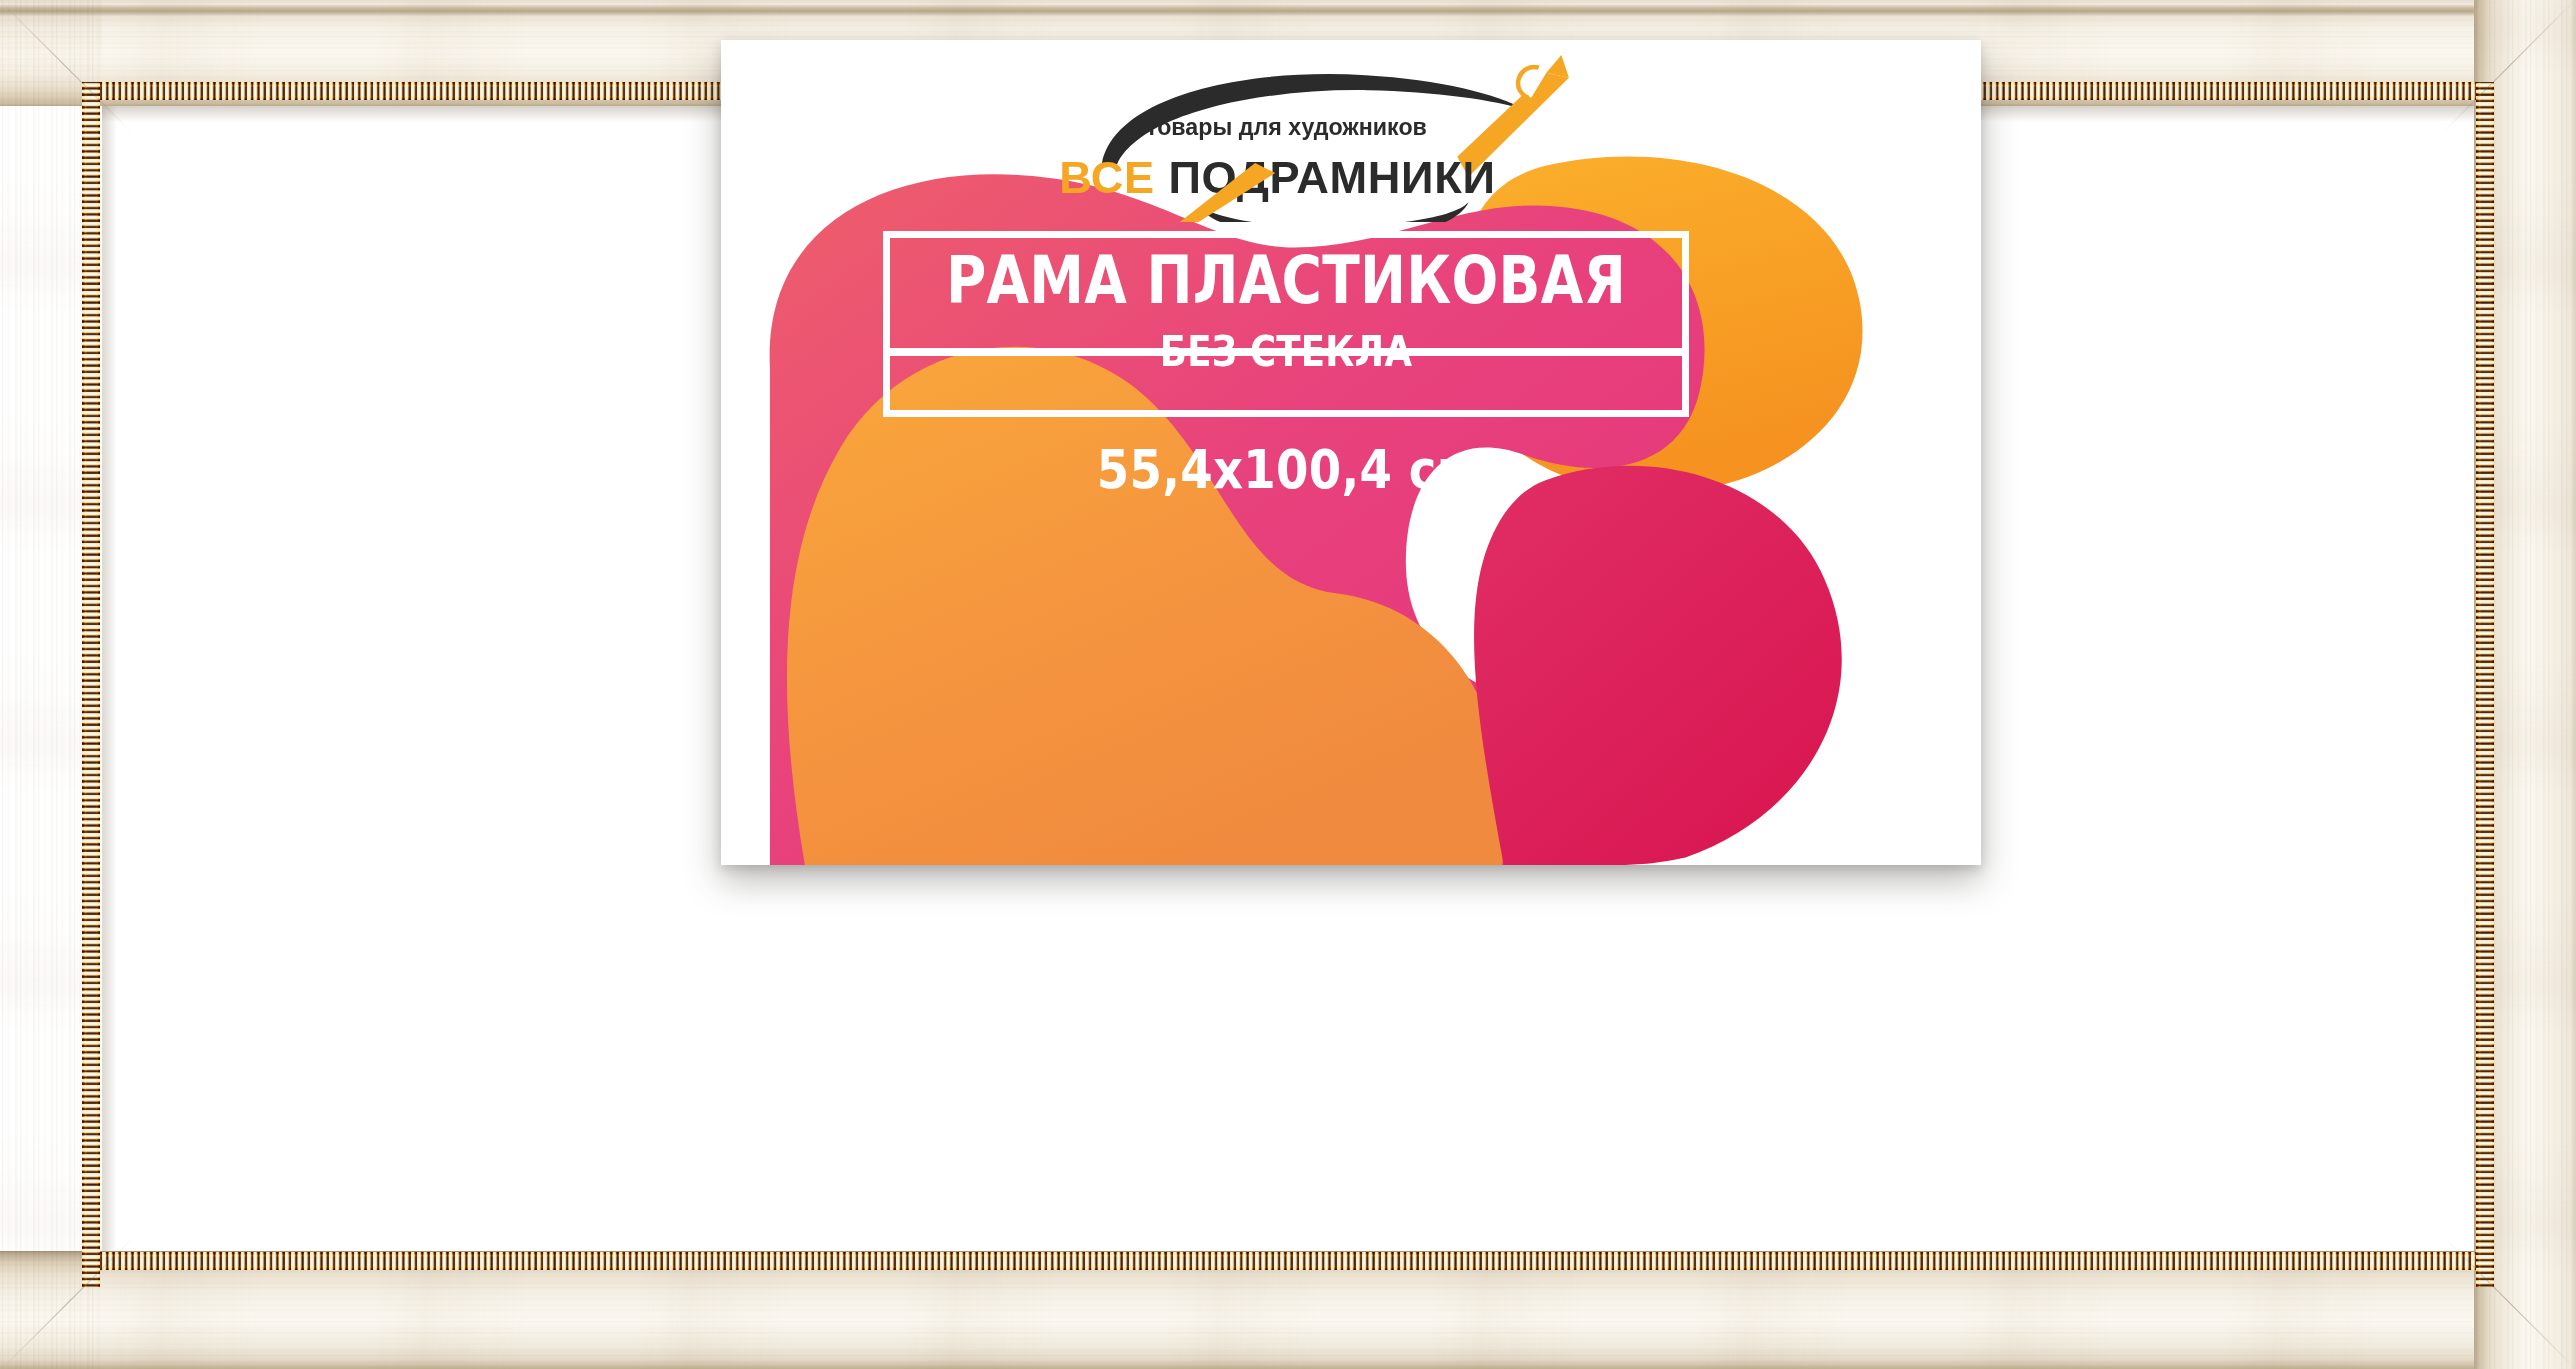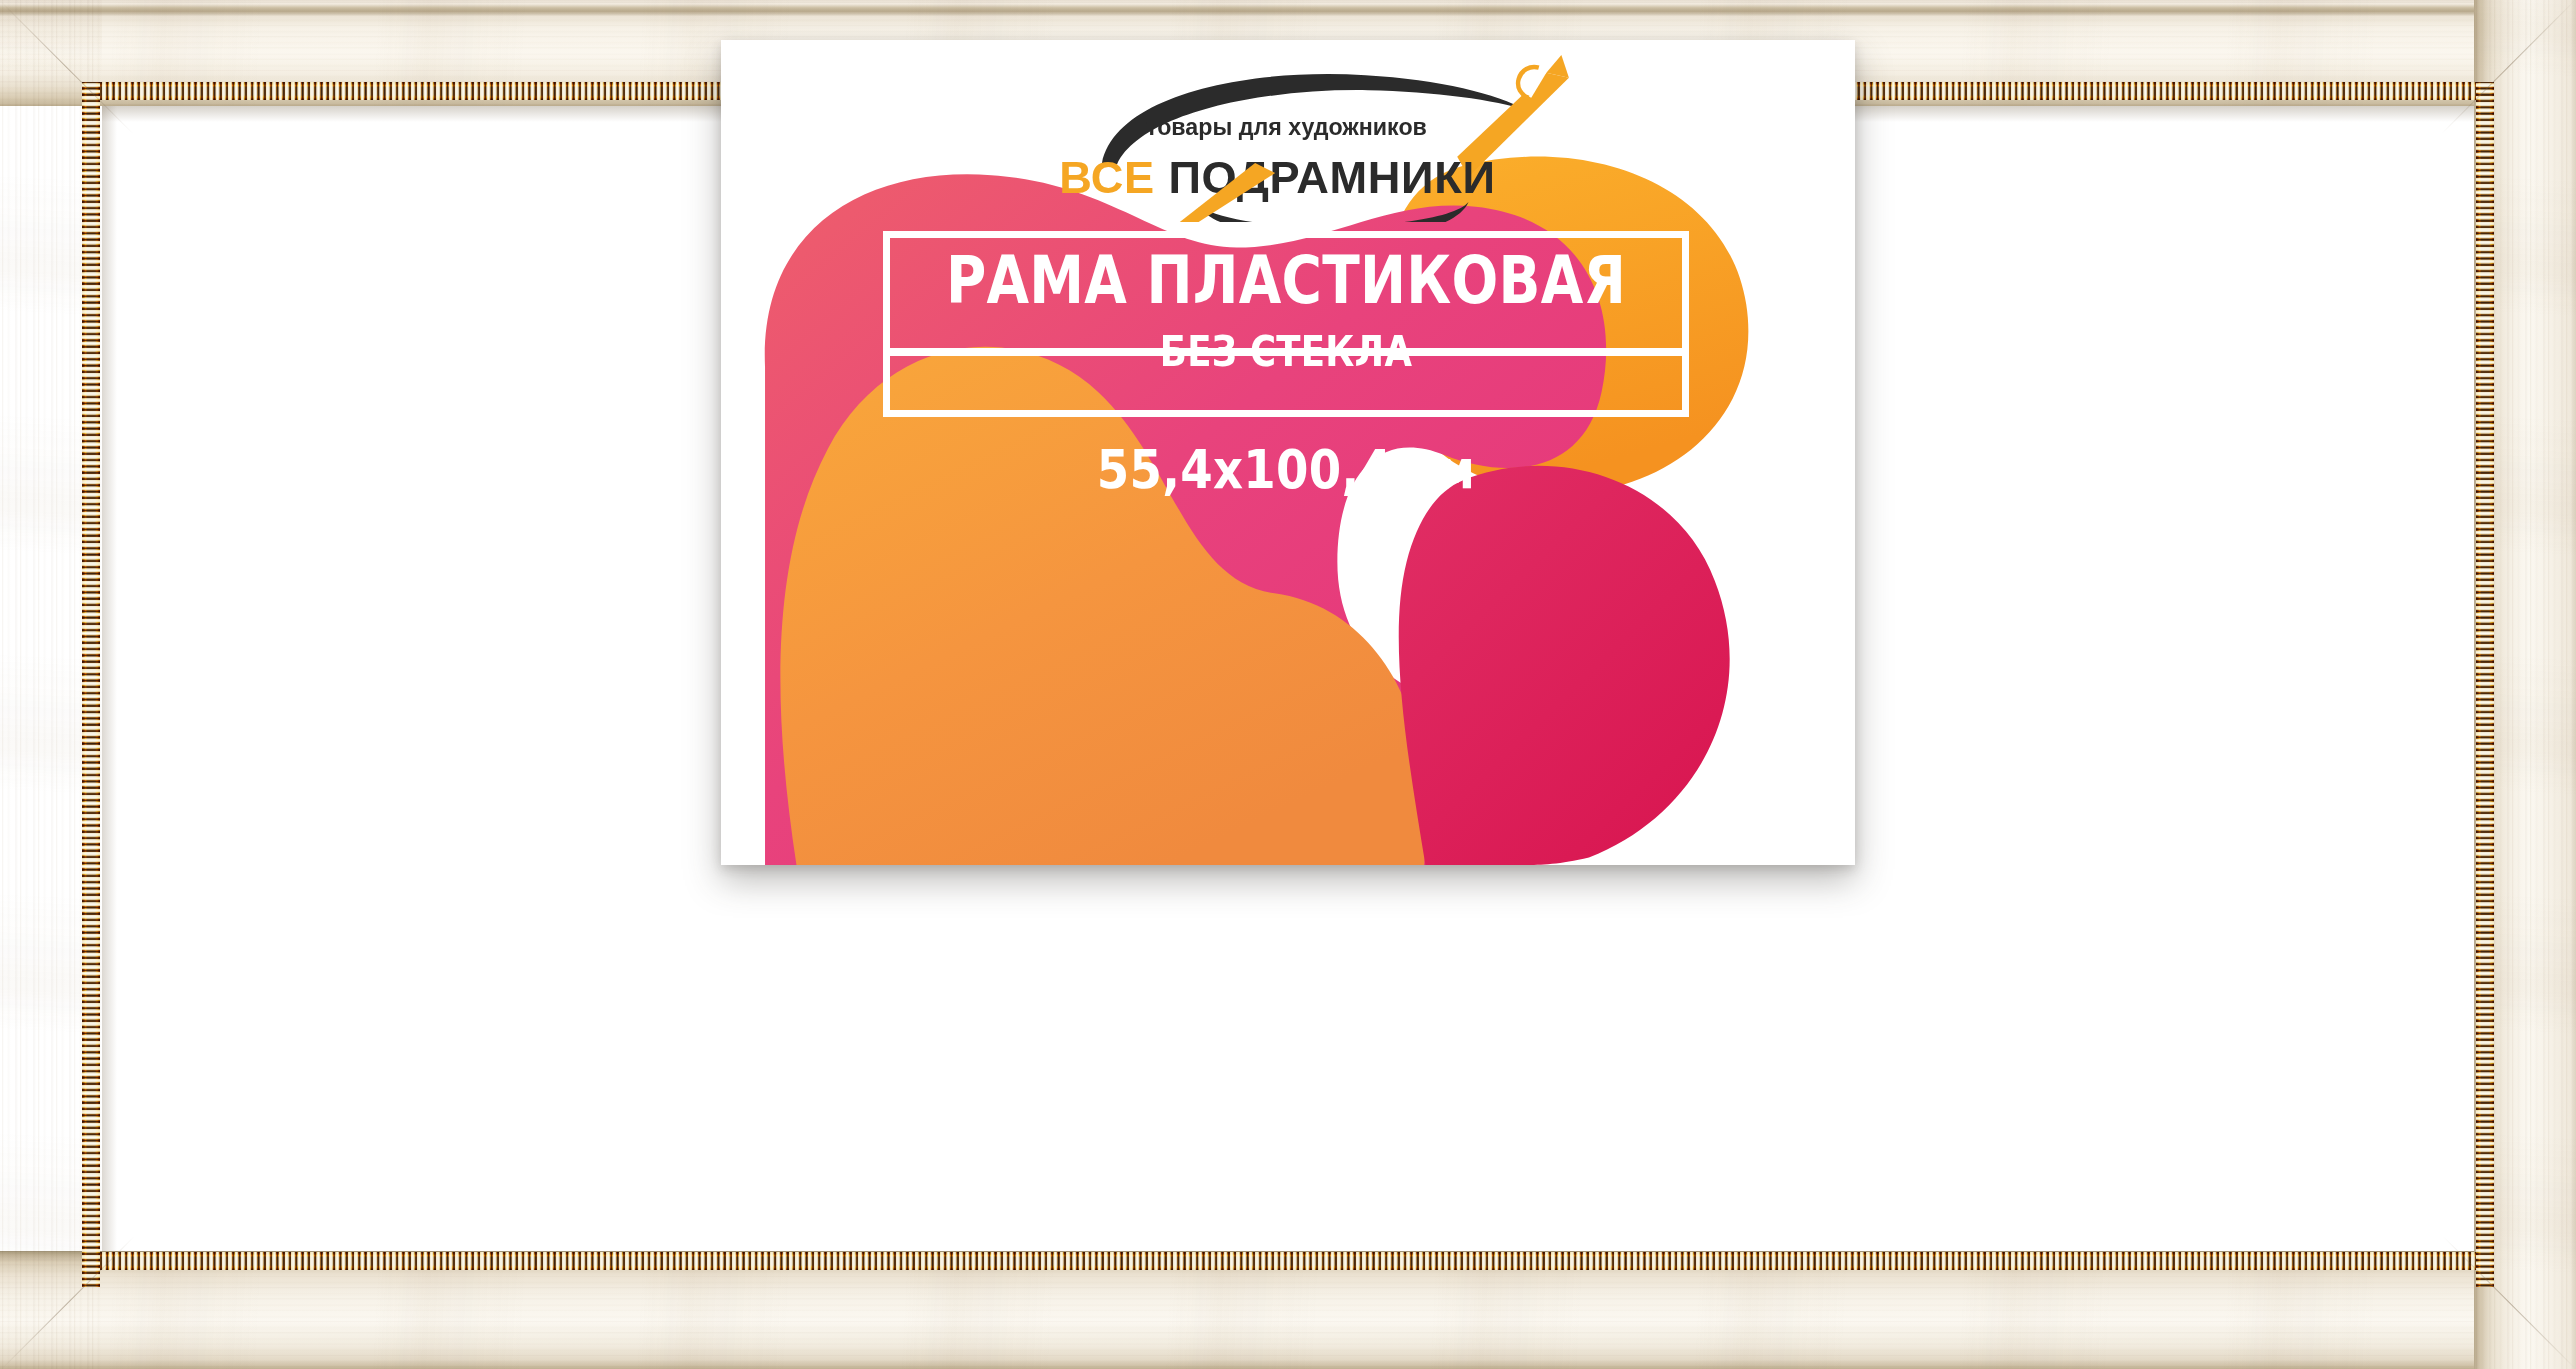--- a/index.html
+++ b/index.html
@@ -107,21 +107,21 @@
         #8a5a1e 5.5px, #3b220c 6.3px);
     background-blend-mode:overlay,normal;}
 
   
   .mat-shadow-t{position:absolute;left:102px;right:102px;top:106px;height:16.4px;
     background:linear-gradient(to bottom,rgba(120,104,80,.30),rgba(120,104,80,0));}
   .mat-shadow-l{position:absolute;top:106px;bottom:119px;left:102px;width:15px;
     background:linear-gradient(to right,rgba(120,104,80,.26),rgba(120,104,80,0));}
 
   
-  #promo-card{position:absolute;left:721px;top:40px;width:1134px;height:825px;
+  #promo-card{position:absolute;left:721px;top:40px;width:1260px;height:825px;
     background:#fff;overflow:hidden;
     box-shadow:0 16.4px 33px rgba(60,55,50,.34), 0 3.8px 10px rgba(60,55,50,.18);}
 
   #promo-blobs{position:absolute;inset:0;}
   #promo-blobs svg{display:block;width:100%;height:100%;}
 
   
   #logo{position:absolute;left:270px;top:0px;width:591px;height:182px;}
   #logo svg{display:block;width:100%;height:100%;}
 

